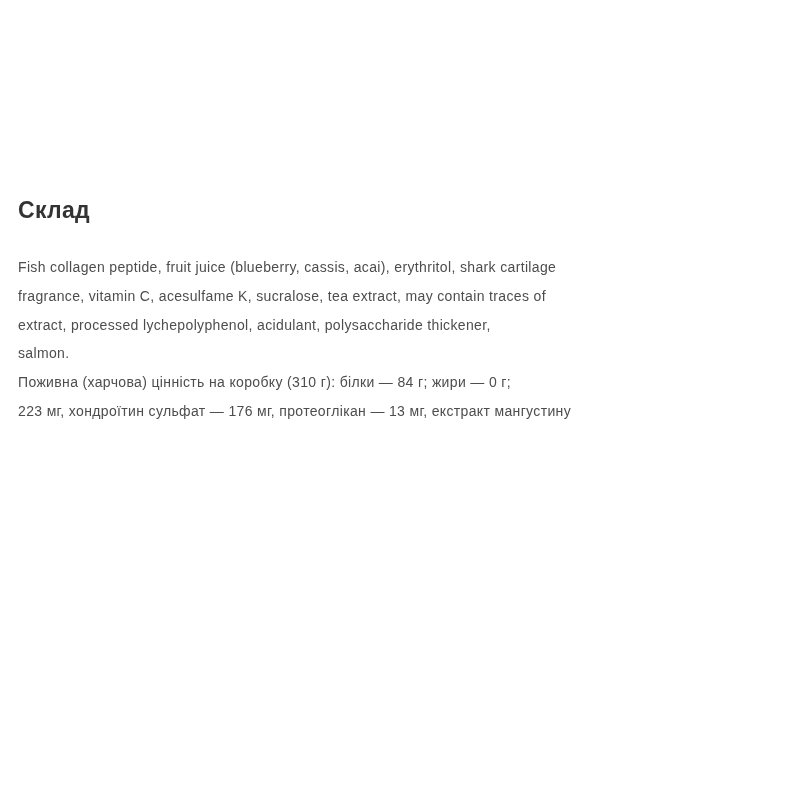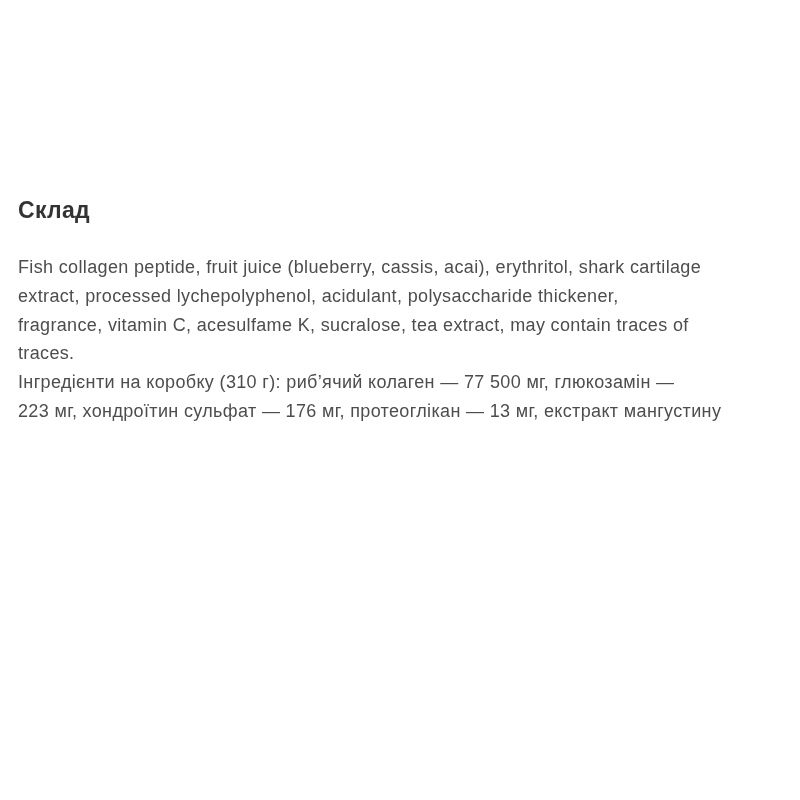--- a/index.html
+++ b/index.html
@@ -27,38 +27,38 @@
     .section-heading {
       margin: 0;
       font-size: 23px;
       font-weight: 600;
       color: #333333;
       letter-spacing: 0.3px;
       line-height: 28px;
     }
     .text-block {
       margin-top: 29px;
-      font-size: 18px;
+      font-size: 14px;
       font-weight: 400;
       color: #4d4d4d;
       line-height: 28.8px;
       letter-spacing: 0.35px;
     }
     .text-line {
       white-space: nowrap;
     }
   </style>
 </head>
 <body>
 
 <div class="page">
   <div class="content">
     <h2 class="section-heading">Склад</h2>
     <div class="text-block">
       <div class="text-line">Fish collagen peptide, fruit juice (blueberry, cassis, acai), erythritol, shark cartilage</div>
+      <div class="text-line">fragrance, vitamin C, acesulfame K, sucralose, tea extract, may contain traces of</div>
       <div class="text-line">extract, processed lychepolyphenol, acidulant, polysaccharide thickener,</div>
-      <div class="text-line">fragrance, vitamin C, acesulfame K, sucralose, tea extract, may contain traces of</div>
-      <div class="text-line">traces.</div>
-      <div class="text-line">Інгредієнти на коробку (310 г): риб’ячий колаген — 77 500 мг, глюкозамін —</div>
+      <div class="text-line">salmon.</div>
+      <div class="text-line">Поживна (харчова) цінність на коробку (310 г): білки — 84 г; жири — 0 г;</div>
       <div class="text-line">223 мг, хондроїтин сульфат — 176 мг, протеоглікан — 13 мг, екстракт мангустину</div>
     </div>
   </div>
 </div>
 
 </body></html>

